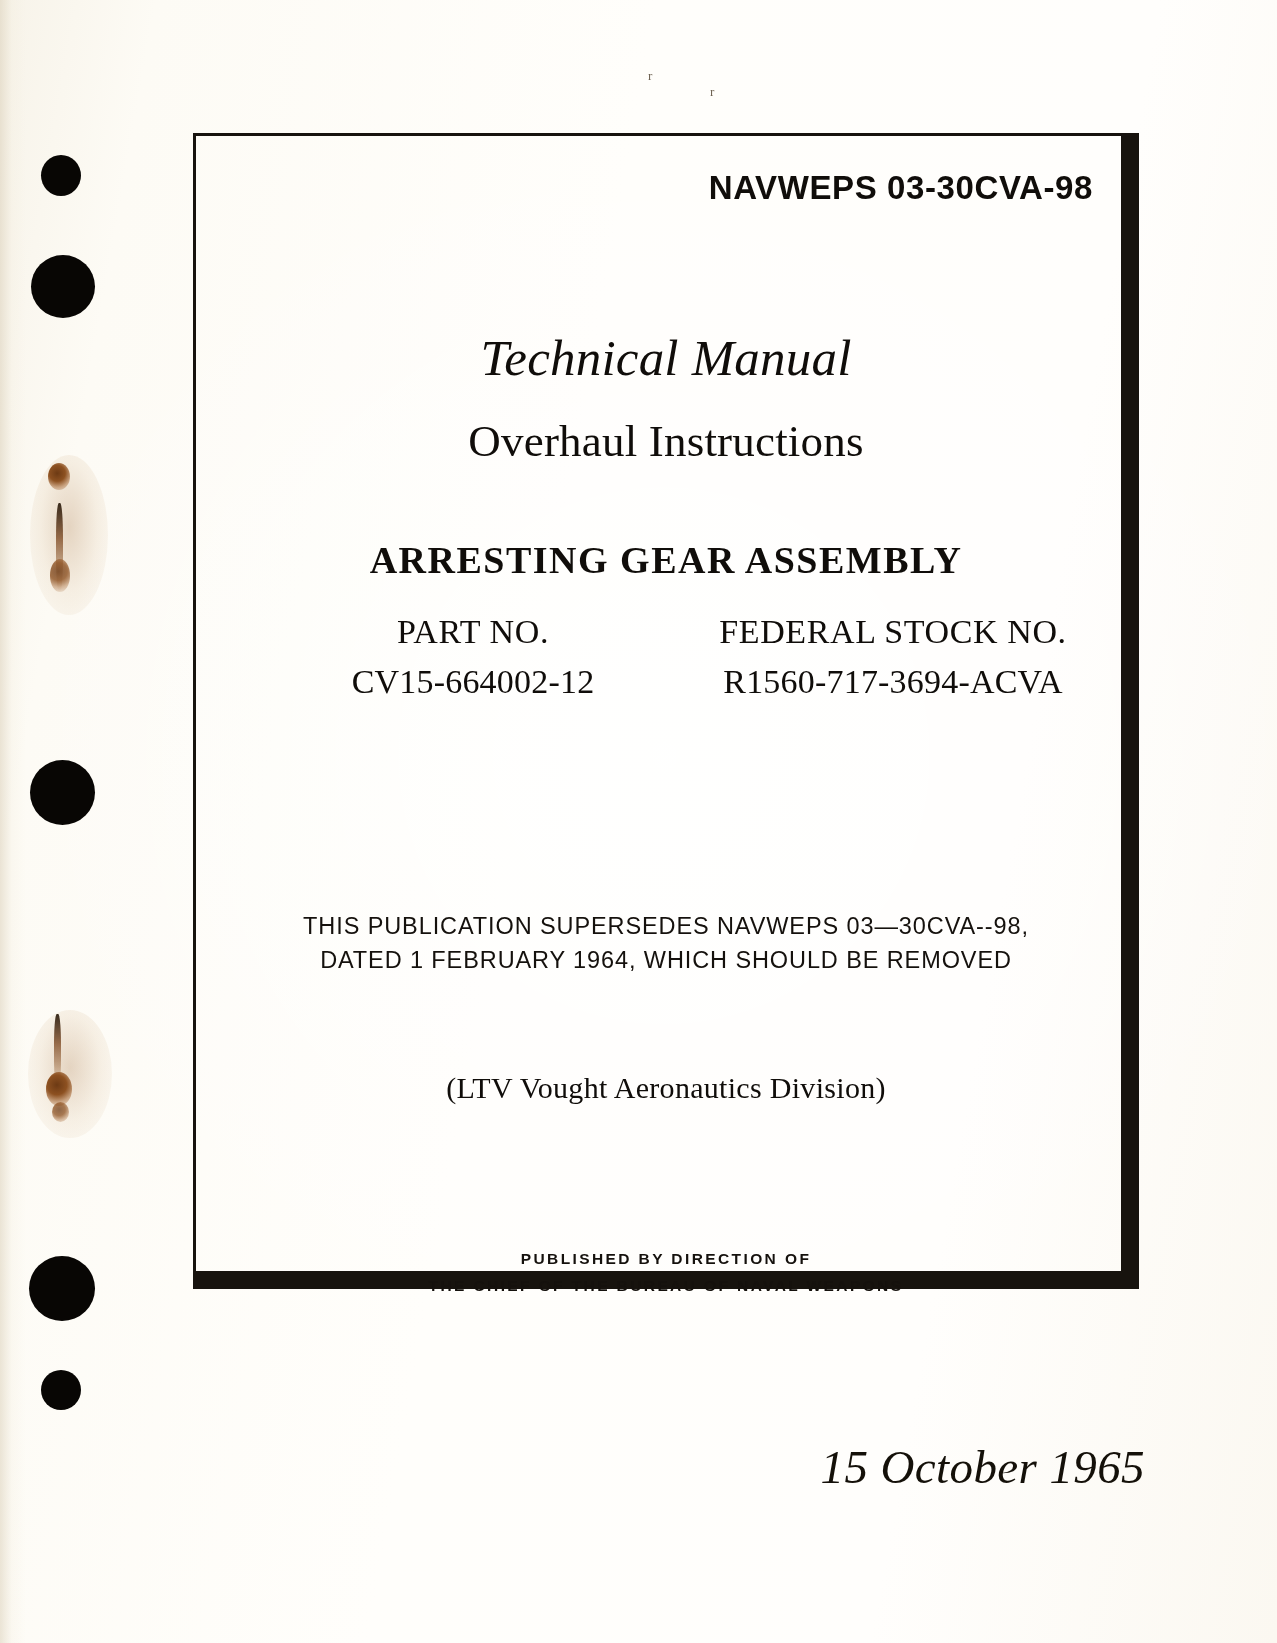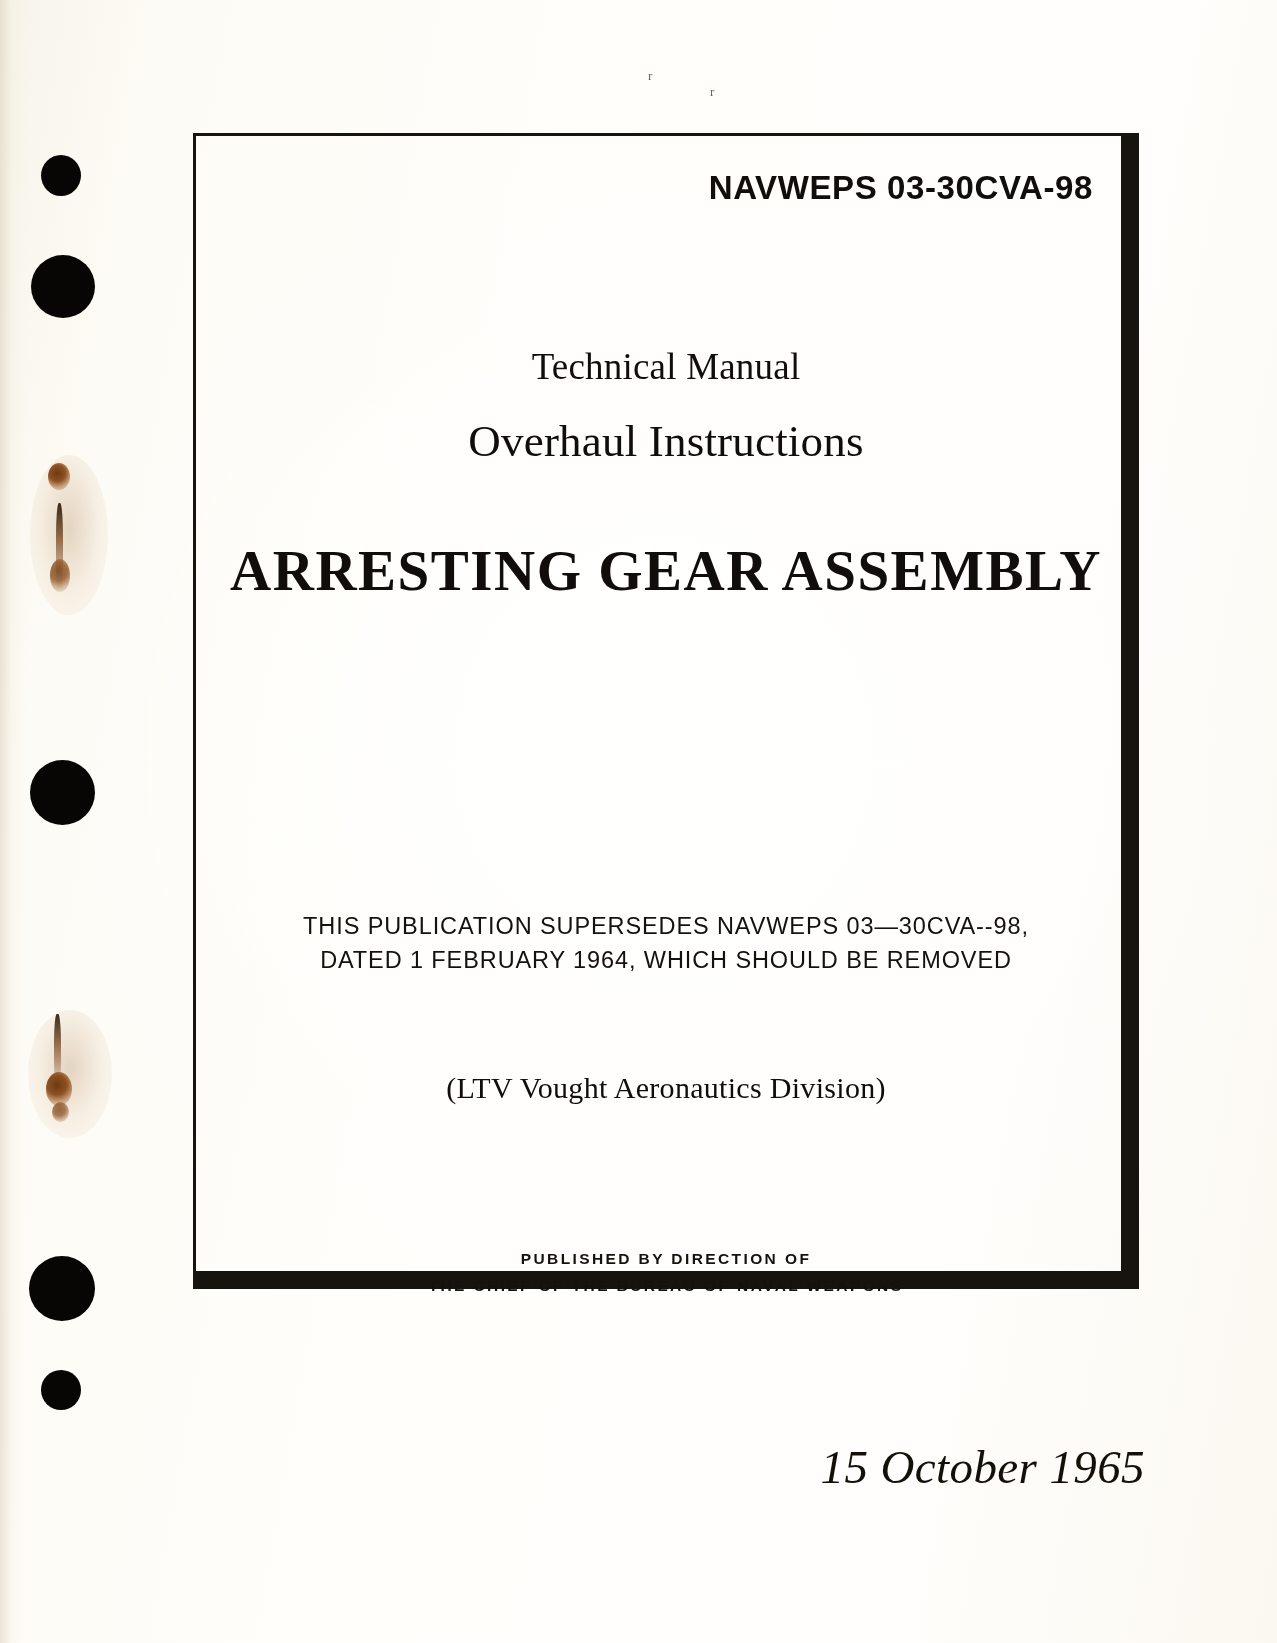--- a/index.html
+++ b/index.html
@@ -99,35 +99,36 @@
     font-weight: bold;
     font-size: 33px;
     letter-spacing: 0.6px;
     text-align: right;
     white-space: nowrap;
   }
 
   .centered { left: 0; width: 100%; text-align: center; }
 
   #line-technical-manual {
-    top: 212px;
-    font-size: 37px;
+    top: 196px;
+    font-size: 51px;
     letter-spacing: 0.2px;
+    font-style: italic;
   }
 
   #line-overhaul {
     top: 282px;
     font-size: 45px;
     letter-spacing: 0.2px;
     text-align: center;
   }
 
   #title-main {
     top: 405px;
-    font-size: 57px;
+    font-size: 38px;
     font-weight: bold;
     letter-spacing: 1.5px;
   }
 
   #numbers-table {
     position: absolute;
     top: 480px;
     left: 95px;
     width: 790px;
     display: flex;
@@ -231,20 +232,30 @@
     <div id="frame-line"></div>
 
     <div class="tx" id="doc-number">NAVWEPS 03-30CVA-98</div>
 
     <div class="tx centered" id="line-technical-manual">Technical Manual</div>
 
     <div class="tx centered" id="line-overhaul">Overhaul Instructions</div>
 
     <div class="tx centered" id="title-main">ARRESTING GEAR ASSEMBLY</div>
 
+    <div id="numbers-table">
+      <div class="num-col">
+        <div class="num-label">PART NO.</div>
+        <div class="num-value">CV15-664002-12</div>
+      </div>
+      <div class="num-col">
+        <div class="num-label">FEDERAL STOCK NO.</div>
+        <div class="num-value">R1560-717-3694-ACVA</div>
+      </div>
+    </div>
 
     <div class="tx" id="supersede">
       <div>THIS PUBLICATION SUPERSEDES NAVWEPS 03—30CVA--98,</div>
       <div>DATED 1 FEBRUARY 1964, WHICH SHOULD  BE REMOVED</div>
     </div>
 
     <div class="tx centered" id="division">(LTV Vought Aeronautics Division)</div>
 
     <div class="tx" id="publisher">
       <div>PUBLISHED BY DIRECTION OF</div>

